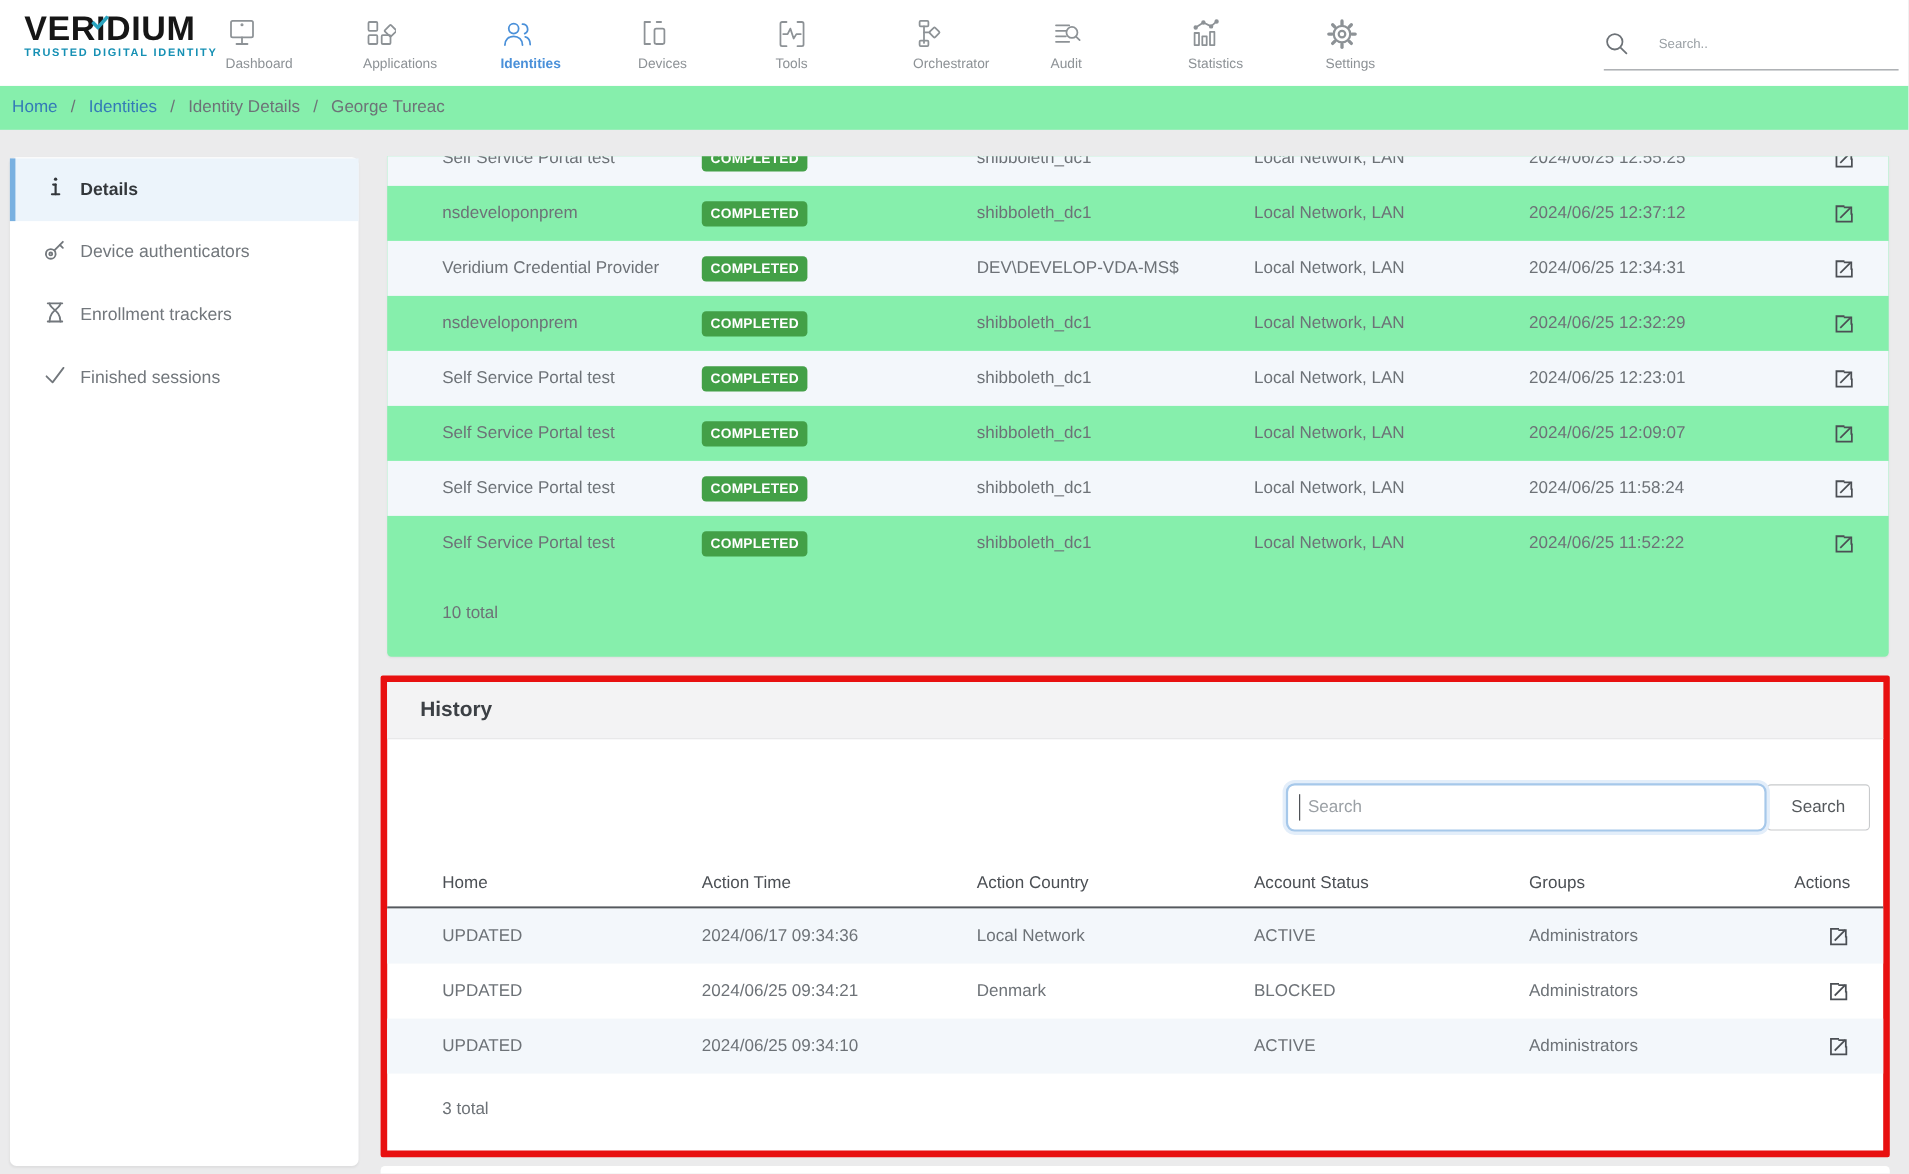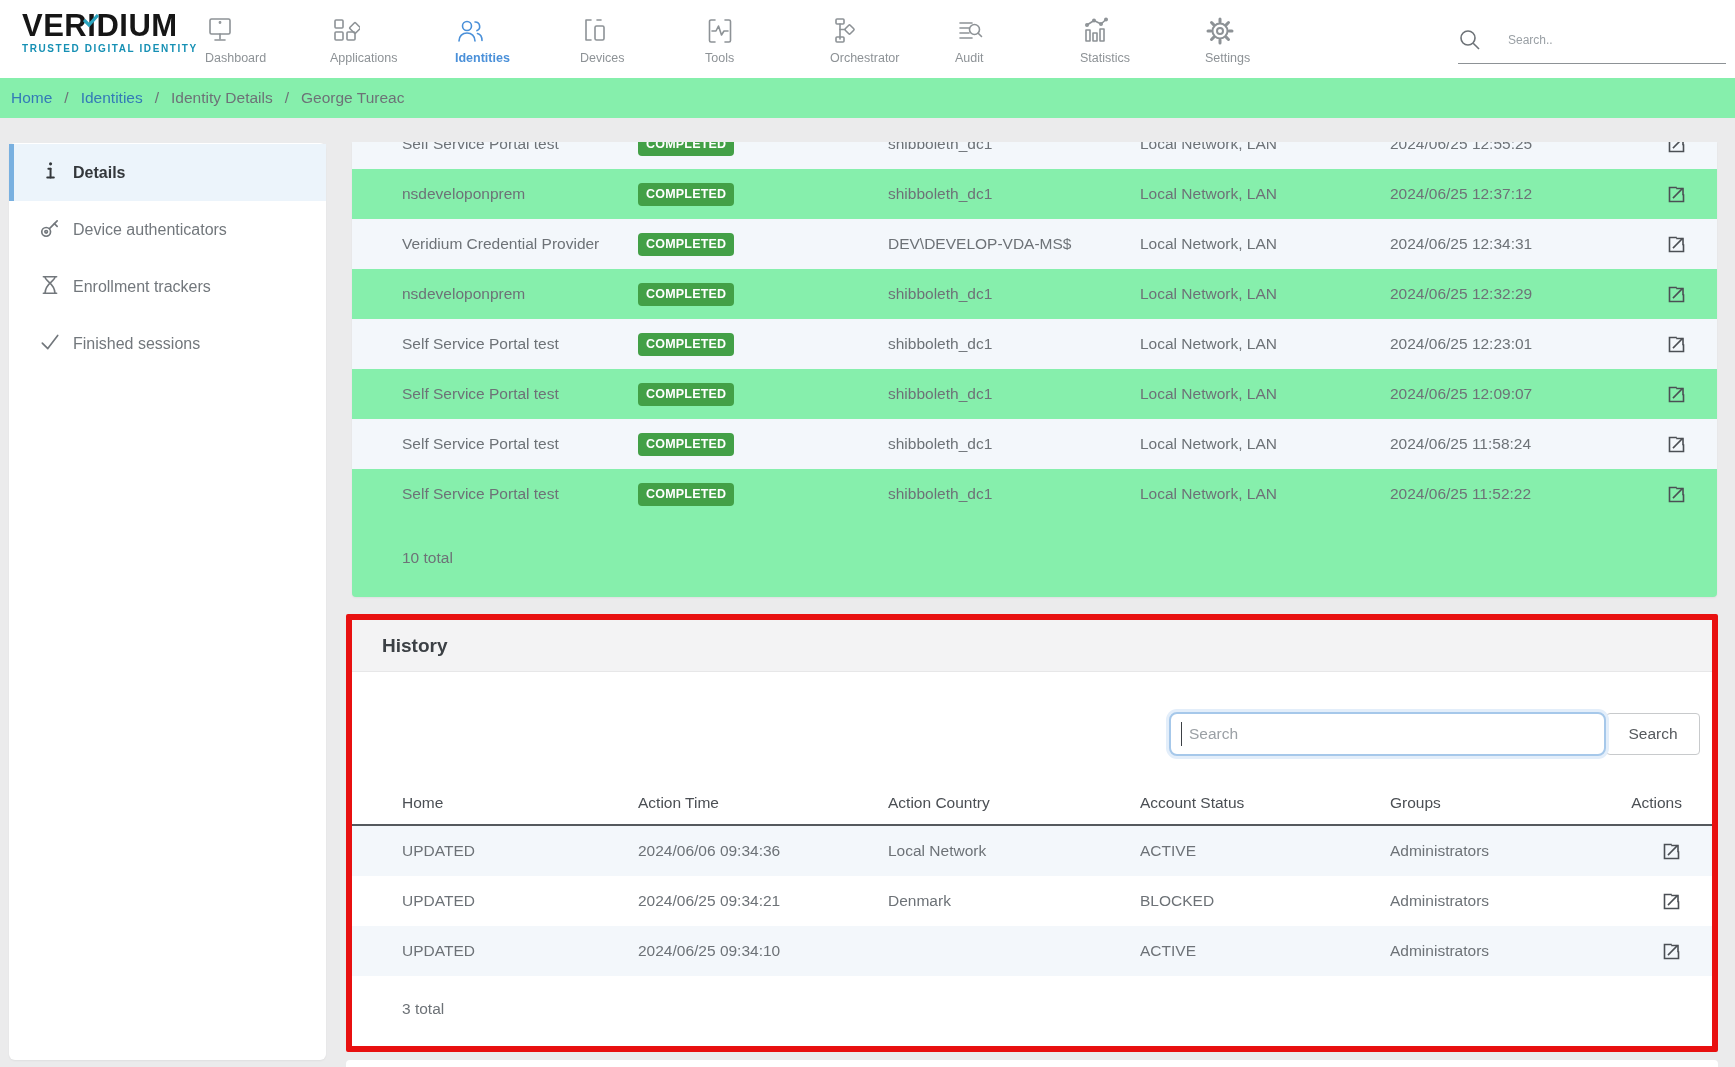--- a/index.html
+++ b/index.html
@@ -413,21 +413,21 @@
         <span>Home</span>
         <span>Action Time</span>
         <span>Action Country</span>
         <span>Account Status</span>
         <span>Groups</span>
         <span class="th-actions">Actions</span>
       </div>
 
       <div class="trow stripe">
         <span>UPDATED</span>
-        <span>2024/06/06 09:34:36</span>
+        <span>2024/06/17 09:34:36</span>
         <span>Local Network</span>
         <span>ACTIVE</span>
         <span>Administrators</span>
         <span class="cell-icon">
             <svg width="21" height="21" viewBox="0 0 21 21">
               <path d="M10 3.5H3.5v14h14V11"></path>
               <line x1="7.5" y1="13.5" x2="16" y2="5"></line>
               <polyline points="11,4.5 17,4.5 17,10.5"></polyline>
             </svg>
           </span>

